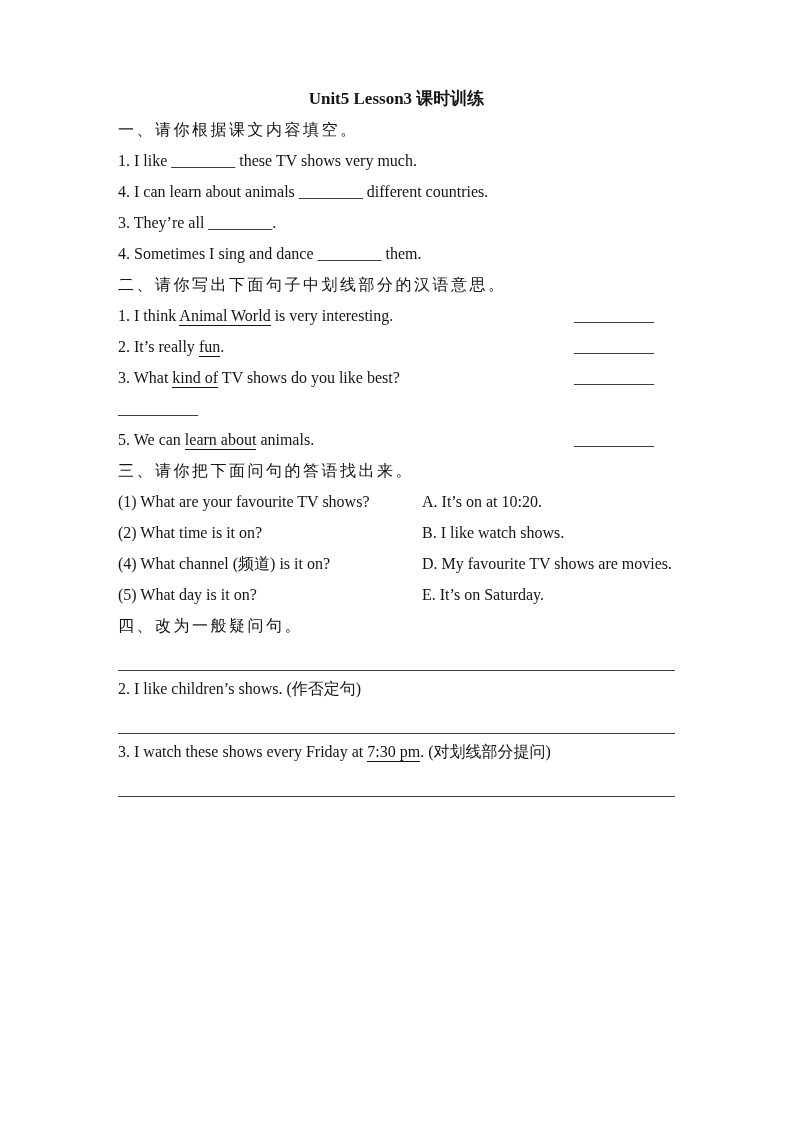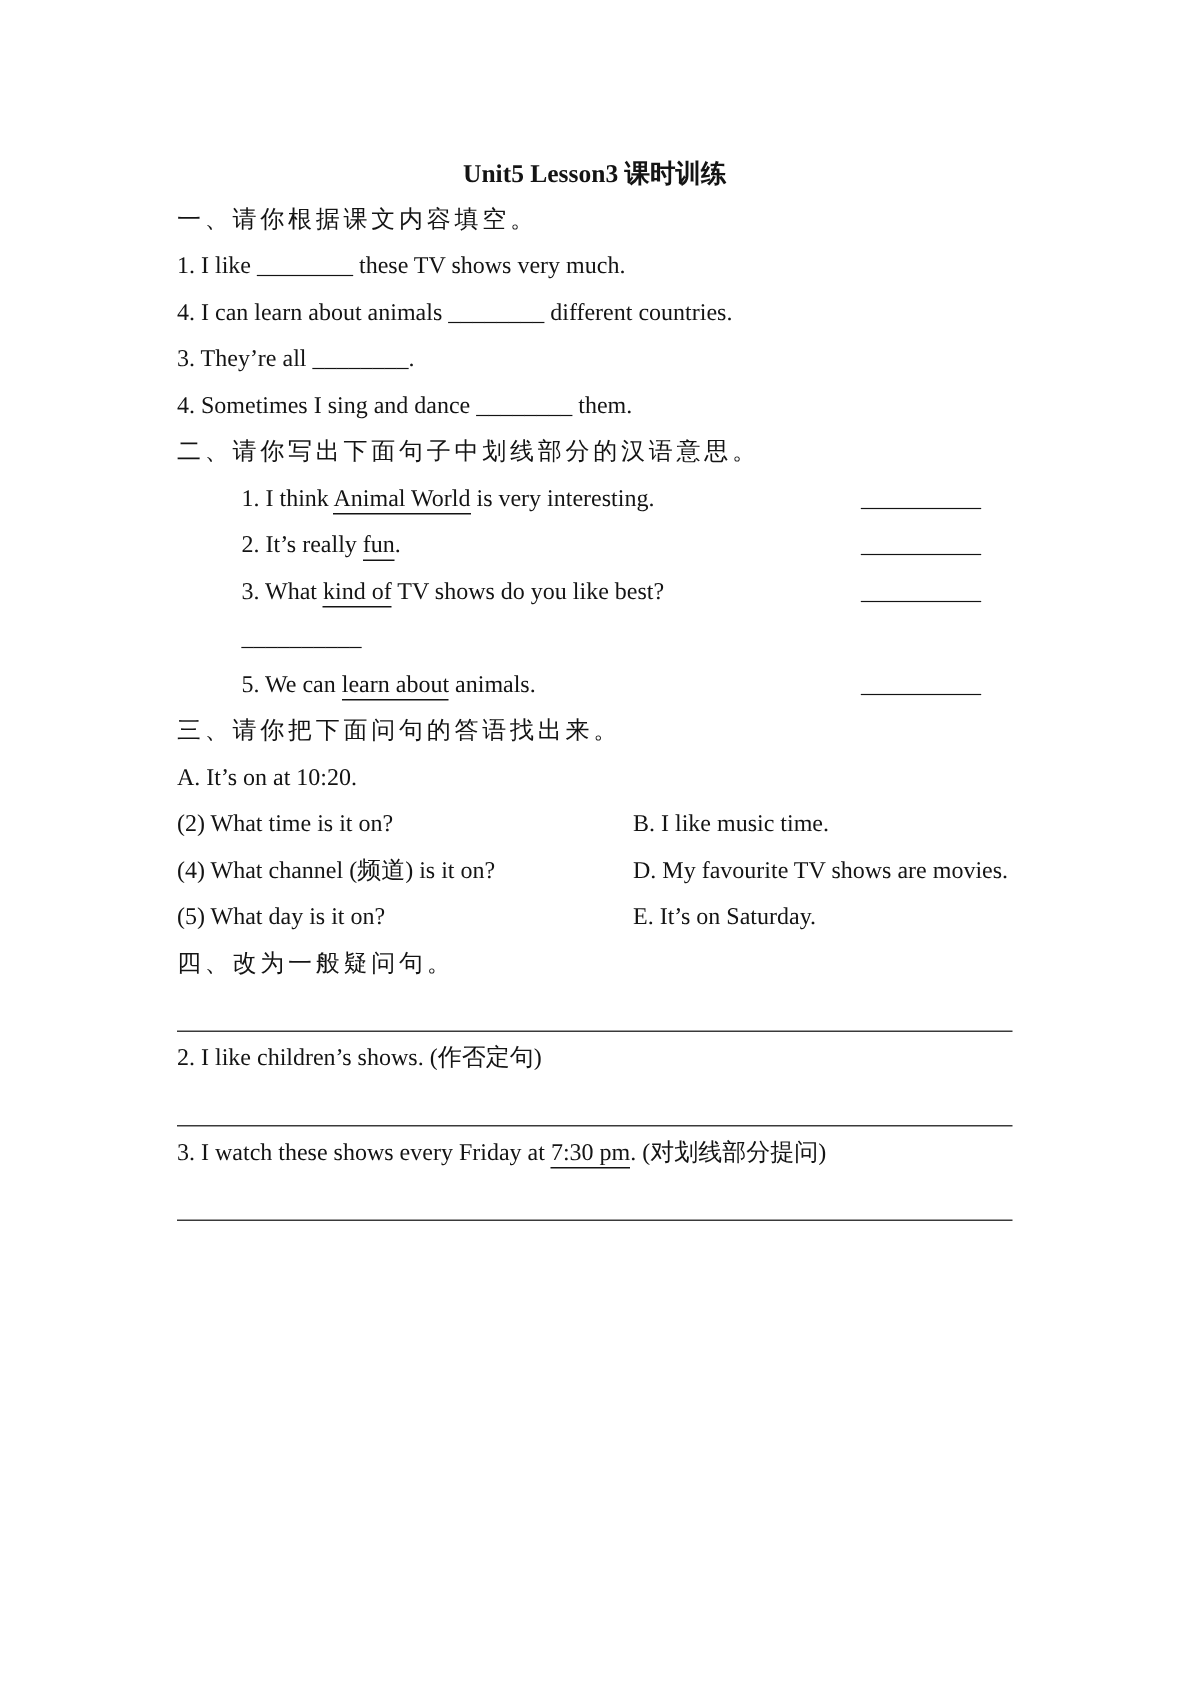--- a/index.html
+++ b/index.html
@@ -9,21 +9,21 @@
     background: #ffffff;
     color: #141414;
     font-family: "Liberation Serif", "DejaVu Serif", serif;
     font-size: 16px;
     position: relative;
     overflow: hidden;
   }
   .content {
     position: absolute;
     left: 118px;
-    top: 100px;
+    top: 83px;
     width: 557px;
   }
   .line {
     height: 31px;
     line-height: 31px;
     white-space: nowrap;
   }
   .title-line {
     text-align: center;
     font-weight: bold;
@@ -34,21 +34,20 @@
   }
   .u {
     border-bottom: 1px solid #141414;
     padding-bottom: 1px;
   }
   
   .row2 {
     display: flex;
     justify-content: space-between;
     padding-right: 21px;
-    margin-left: 43px;
   }
   
   .row3 { display: flex; }
   .row3 .q { width: 304px; flex: 0 0 304px; }
   
   .write-line {
     height: 29px;
     border-bottom: 1px solid #3a3a3a;
     margin-bottom: 2px;
   }
@@ -83,25 +82,26 @@
   <div class="line row2">
     <span>__________</span>
   </div>
   <div class="line row2">
     <span><span>5. We can </span><span class="u">learn about</span><span> animals.</span></span>
     <span>__________</span>
   </div>
 
   <div class="line cn">三、请你把下面问句的答语找出来。</div>
   <div class="line row3">
+    <span class="q">(1) What are your favourite TV shows?</span>
     <span class="a">A. It’s on at 10:20.</span>
   </div>
   <div class="line row3">
     <span class="q">(2) What time is it on?</span>
-    <span class="a">B. I like music time.</span>
+    <span class="a">B. I like watch shows.</span>
   </div>
   <div class="line row3">
     <span class="q">(4) What channel (频道) is it on?</span>
     <span class="a">D. My favourite TV shows are movies.</span>
   </div>
   <div class="line row3">
     <span class="q">(5) What day is it on?</span>
     <span class="a">E. It’s on Saturday.</span>
   </div>
 

